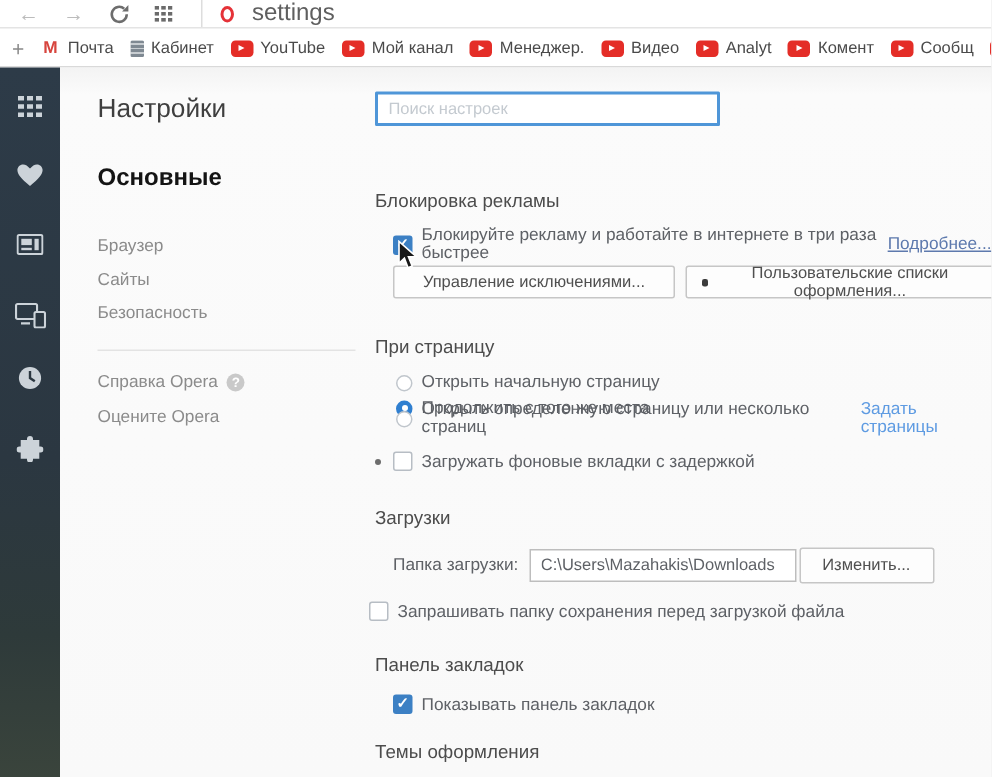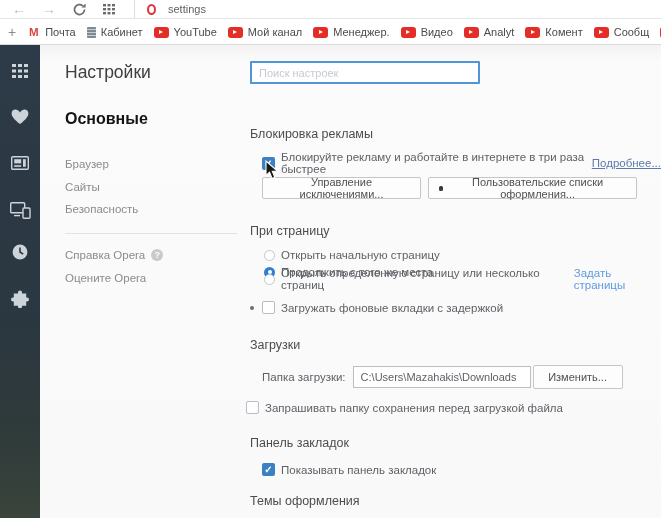--- a/index.html
+++ b/index.html
@@ -10,21 +10,21 @@
   }
   
   .addressbar{
     position:absolute;left:0;top:0;width:661px;height:19px;background:#fff;
     border-bottom:1px solid #e4e4e4;display:flex;align-items:center;
   }
   .nav-ico{display:inline-flex;align-items:center;justify-content:center;width:22px;height:18px;margin-left:8px;}
   .arrow{font-size:14px;color:#bcbcbc;line-height:1;}
   .urlbar-sep{width:1px;height:18px;background:#ddd;margin-left:14px;}
   .opera-o{width:9px;height:11px;border:2.6px solid #e53238;border-radius:50%;margin-left:12px;}
-  .url-text{font-size:11px;color:#5f5f5f;margin-left:12px;}
+  .url-text{font-size:16px;color:#5f5f5f;margin-left:12px;}
   
   .bookmarksbar{
     position:absolute;left:0;top:20px;width:661px;height:25px;background:#fff;
     border-bottom:1px solid #d9d9d9;display:flex;align-items:center;white-space:nowrap;overflow:hidden;
   }
   .bm-add{font-size:14px;color:#8a8a8a;margin-left:8px;width:14px;text-align:center;}
   .bm{display:inline-flex;align-items:center;margin-left:11px;font-size:11px;color:#4a4a4a;}
   .bm:first-of-type{margin-left:22px;}
   .bm .lbl{margin-left:5px;}
   .ic-yt{position:relative;display:inline-block;width:15px;height:11px;background:#e42d27;border-radius:3px;}
@@ -71,21 +71,21 @@
   .rd.off{background:#fff;border:1px solid #c0c6cc;}
   .rd.on{background:#2f7fd0;position:relative;}
   .rd.on::after{content:'';position:absolute;left:3.5px;top:3.5px;width:4px;height:4px;border-radius:50%;background:#fff;}
   .gap{margin-left:6px;}
   .r-adcb{left:222px;top:106px;}
   .link-u{color:#5d79ad;text-decoration:underline;margin-left:4px;cursor:pointer;}
   .link{color:#5e9be2;margin-left:4px;cursor:pointer;}
   .btnrow{left:222px;top:132px;}
   .btn{height:22px;background:#fdfdfd;border:1px solid #c6c6c6;border-radius:2px;color:#4f4f4f;
     font-family:"Liberation Sans",sans-serif;font-size:11px;display:inline-flex;align-items:center;justify-content:center;padding:0 10px;}
-  .btn1{width:159px;}
+  .btn1{width:188px;}
   .btn2{width:209px;margin-left:7px;}
   .btn-dot{width:5px;height:5px;background:#3c3c3c;border-radius:1.5px;margin-right:6px;}
   .r-rad0{left:224px;top:204px;}
   .r-rad1{left:224px;top:221px;}
   .r-rad2{left:224px;top:222px;}
   .r-lazy{left:210px;top:256px;}
   .bullet{width:4px;height:4px;border-radius:50%;background:#6d6d6d;margin-right:8px;}
   .r-folder{left:222px;top:320px;}
   .folder-input{width:178px;height:22px;border:1px solid #bdbdbd;background:#fff;margin-left:7px;
     font-family:"Liberation Sans",sans-serif;font-size:11px;color:#5e6166;padding:0 7px;}

